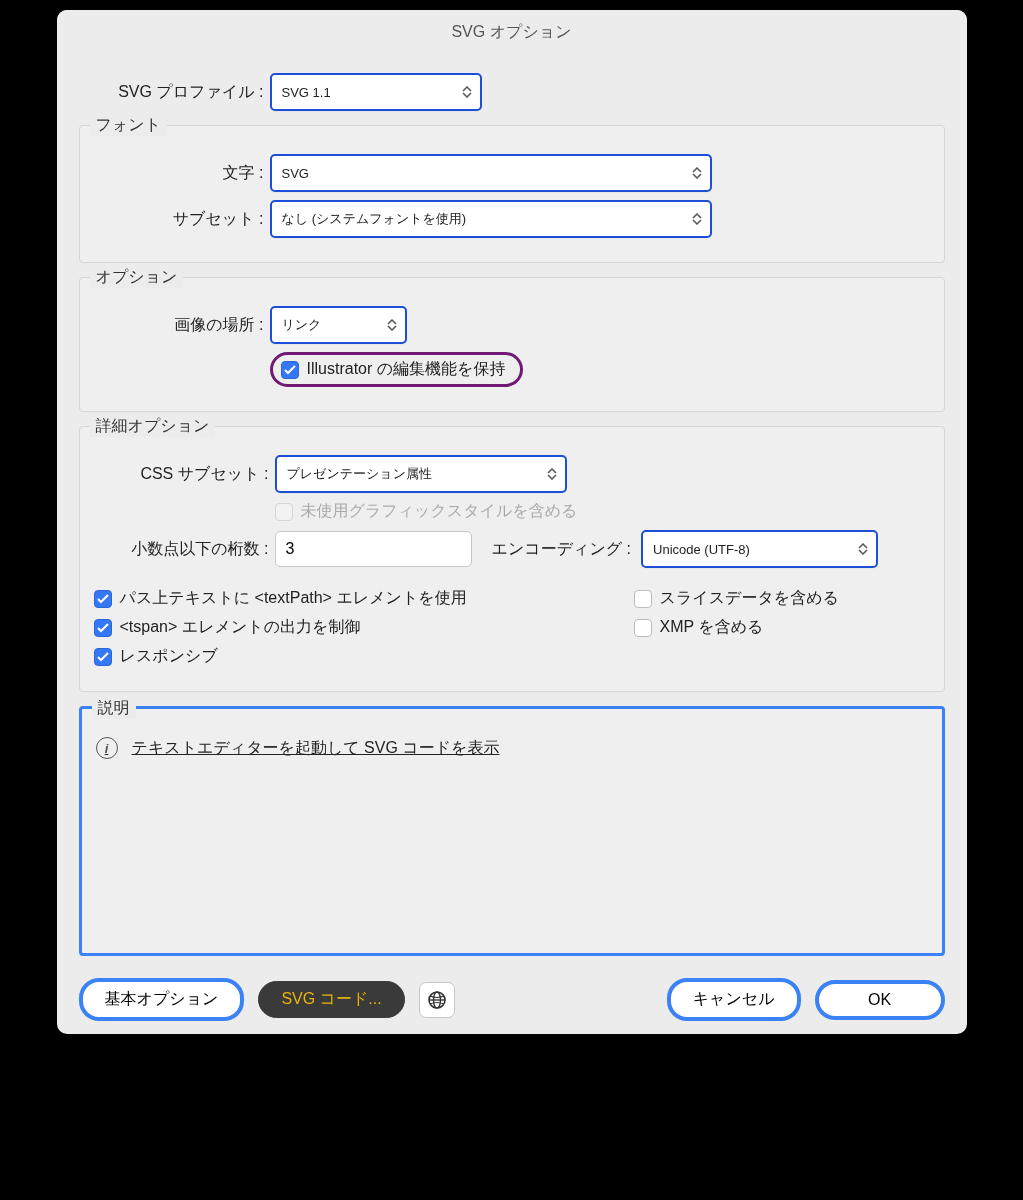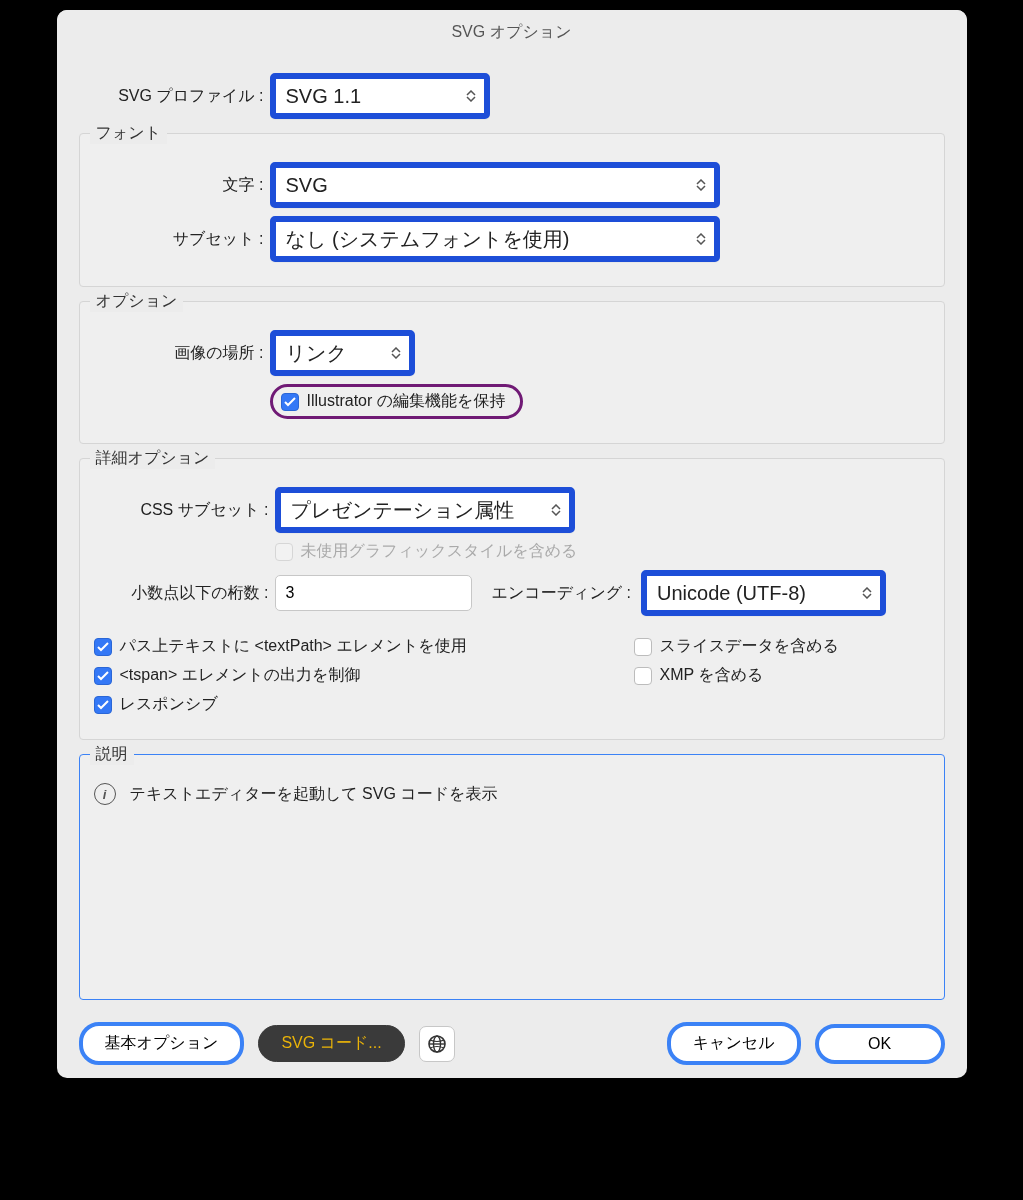--- a/index.html
+++ b/index.html
@@ -68,25 +68,25 @@
 }
 .row .lbl {
   text-align: right;
   padding-right: 6px;
 }
 .select {
   display: inline-flex;
   align-items: center;
   justify-content: space-between;
   background: #fff;
-  border: 6px solid #1d4ed8;
+  border: 2px solid #1d4ed8;
   border-radius: 5px;
   padding: 4px 8px 4px 10px;
   height: 26px;
-  font-size: 20px;
+  font-size: 13px;
   box-shadow: 0 1px 1px rgba(0,0,0,0.03);
 }
 .select .arrows {
   margin-left: 10px;
   display:flex;
   flex-direction:column;
   line-height:0;
 }
 .select .arrows svg { display:block;}
 .textinput {
@@ -145,27 +145,28 @@
   width:20px;height:20px;
   border:1.5px solid #555;
   border-radius:50%;
   align-items:center;justify-content:center;
   font-size:13px;font-style:italic;font-weight:bold;
   color:#555;
   margin-right:14px;
   flex-shrink:0;
 }
 .description-box {
-  border: 1px solid #3b82f6;
+  border: 3px solid #3b82f6;
   border-radius: 4px;
   background: #efefef;
   margin: 0 0 14px 0;
   position: relative;
   padding: 28px 14px 16px 14px;
   min-height: 200px;
+  text-decoration: underline;
 }
 .footer {
   display:flex;
   align-items:center;
   padding: 8px 22px 0 22px;
   gap: 14px;
 }
 .btn {
   border: 4px solid #3b82f6;
   background: #fff;

